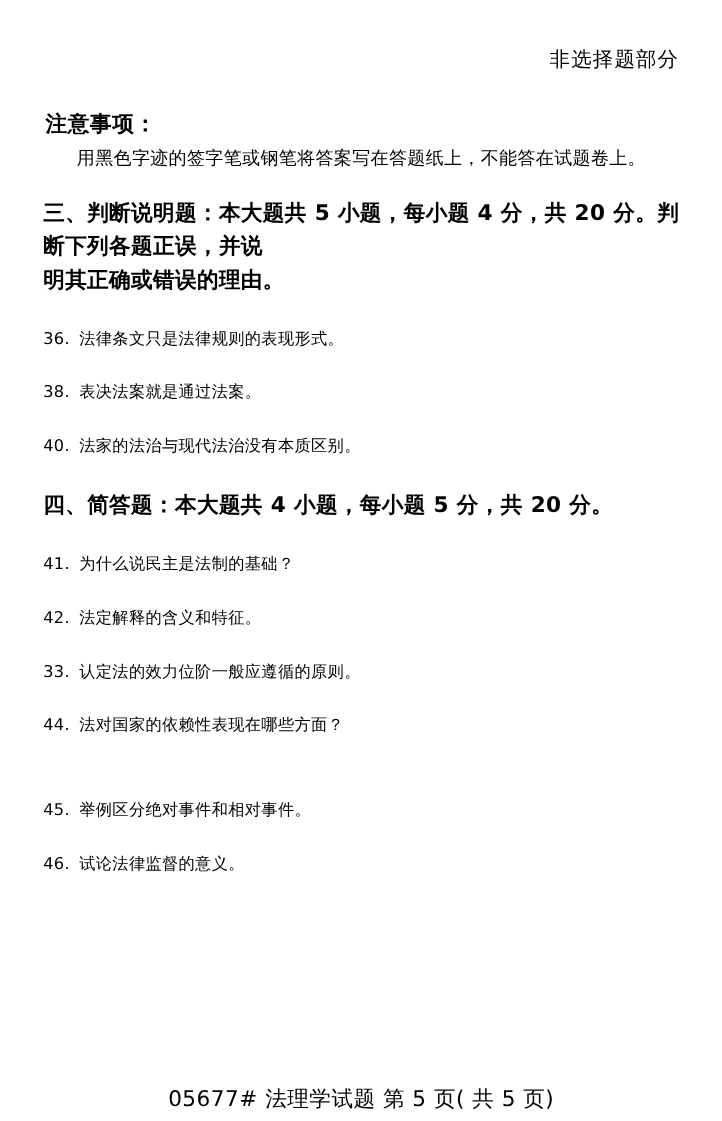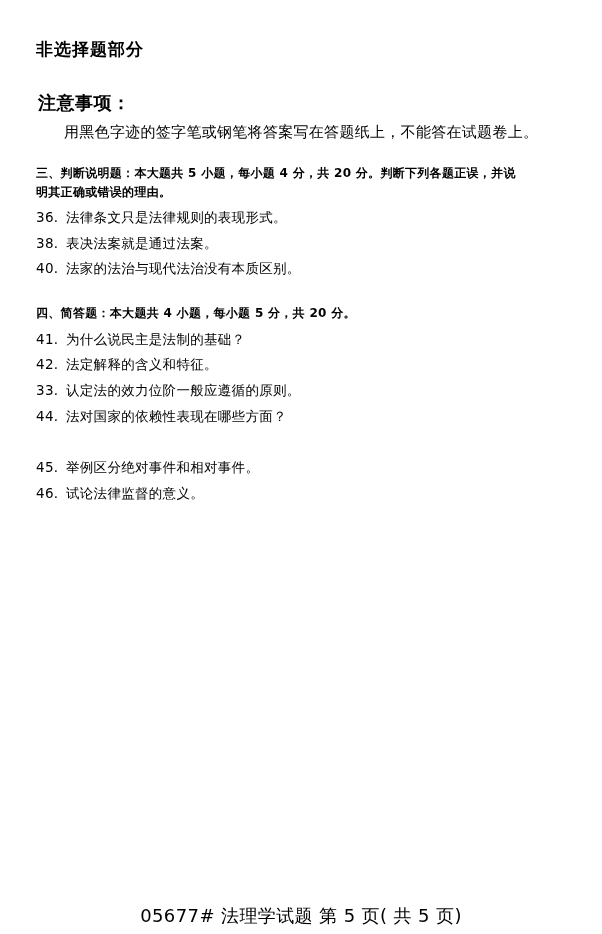--- a/index.html
+++ b/index.html
@@ -16,23 +16,23 @@
     overflow: hidden;
   }
   .page {
     position: relative;
     width: 602px;
     height: 934px;
     box-sizing: border-box;
     padding: 0 36px;
   }
   .page-title {
-    text-align: left;
+    text-align: right;
     font-size: 17px;
-    font-weight: 700;
+    font-weight: 400;
     letter-spacing: 1px;
     margin-top: 38px;
     margin-bottom: 0;
   }
   .notice-block {
     margin-top: 30px;
   }
   .notice-heading {
     font-size: 18px;
     font-weight: 700;
@@ -42,21 +42,21 @@
   .notice-body {
     font-size: 15px;
     margin-top: 8px;
     margin-left: 28px;
     letter-spacing: 0.3px;
   }
   .section {
     margin-top: 22px;
   }
   .section-heading {
-    font-size: 12px;
+    font-size: 18px;
     line-height: 1.55;
     letter-spacing: 0.3px;
     font-weight: 700;
   }
   .section-heading .hnum {
     font-weight: 700;
   }
   .section-heading .htext {
     font-weight: 700;
   }
@@ -71,20 +71,21 @@
   .q-item {
     font-size: 13.5px;
     line-height: 1.9;
     letter-spacing: 0.3px;
     display: flex;
     align-items: baseline;
   }
   .q-num {
     width: 30px;
     flex: 0 0 30px;
+    margin-top: 19px;
   }
   .q-text {
     flex: 1 1 auto;
   }
   .gap-small { height: 4px; }
   .footer {
     position: absolute;
     left: 0;
     right: 0;
     bottom: 44px;

